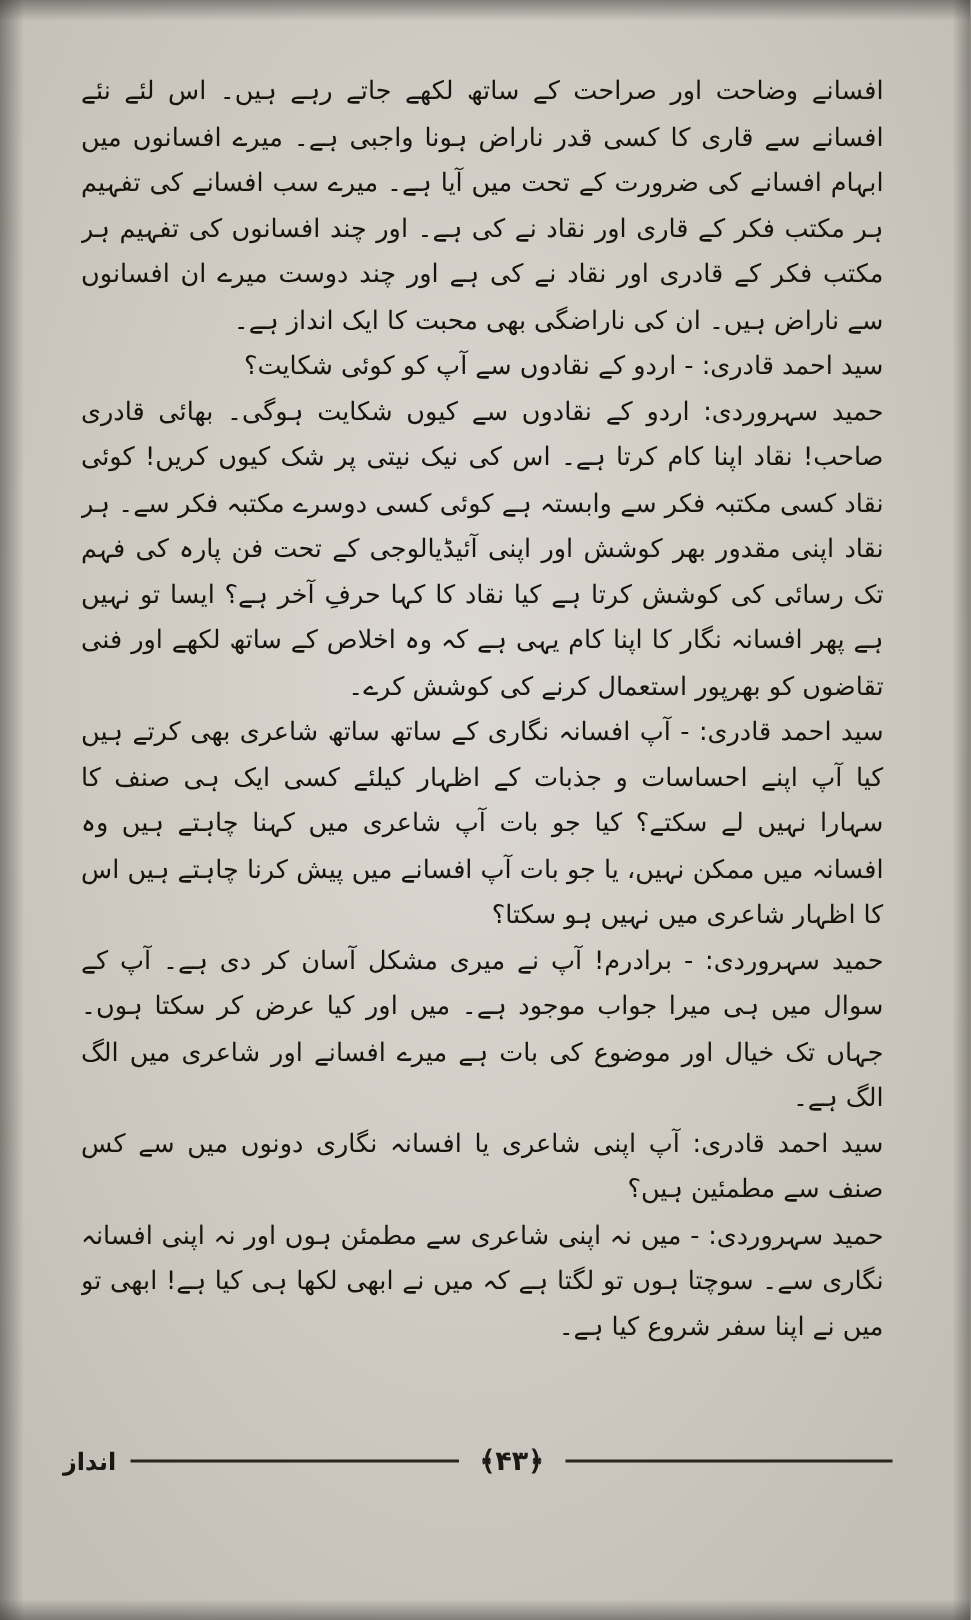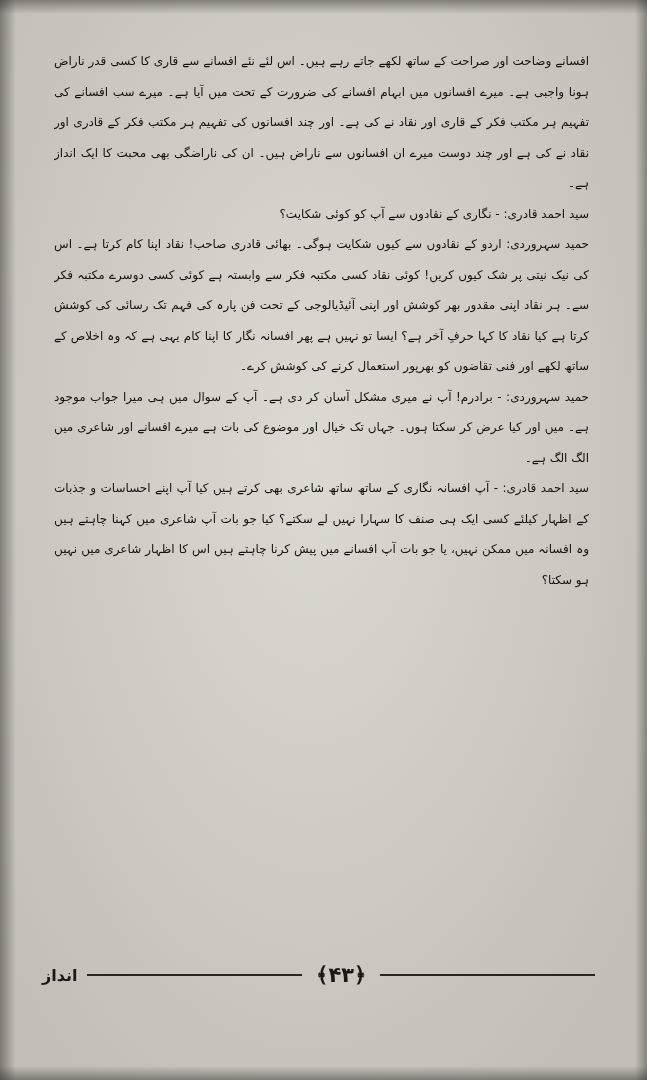--- a/index.html
+++ b/index.html
@@ -34,21 +34,21 @@
     position: absolute;
     top: 46px;
     right: 58px;
     left: 54px;
     height: 905px;
     overflow: hidden;
     direction: rtl;
   }
   .text-block p {
     margin: 0;
-    font-size: 12px;
+    font-size: 17px;
     line-height: 30.5px;
     text-align: justify;
     text-justify: inter-word;
     letter-spacing: 0.1px;
   }
   .footer {
     position: absolute;
     right: 42px;
     left: 42px;
     top: 963px;
@@ -59,38 +59,40 @@
     font-weight: bold;
     color: #1b1712;
   }
   .footer .rule {
     flex: 1;
     height: 0;
     border-top: 2px solid #2a251e;
     margin: 0 10px;
   }
   .footer .page-number {
-    font-size: 21px;
+    font-size: 18px;
     padding: 0 4px;
   }
   .footer .edge-text {
     white-space: nowrap;
   }
 </style>
 </head>
 <body>
 
 <div class="scan">
 
   <div class="text-block">
     <p>افسانے وضاحت اور صراحت کے ساتھ لکھے جاتے رہے ہیں۔ اس لئے نئے افسانے سے قاری کا کسی قدر ناراض ہونا واجبی ہے۔ میرے افسانوں میں ابہام افسانے کی ضرورت کے تحت میں آیا ہے۔ میرے سب افسانے کی تفہیم ہر مکتب فکر کے قاری اور نقاد نے کی ہے۔ اور چند افسانوں کی تفہیم ہر مکتب فکر کے قادری اور نقاد نے کی ہے اور چند دوست میرے ان افسانوں سے ناراض ہیں۔ ان کی ناراضگی بھی محبت کا ایک انداز ہے۔</p>
-    <p>سید احمد قادری: - نگاری کے نقادوں سے آپ کو کوئی شکایت؟</p>
+    <p>سید احمد قادری: - اردو کے نقادوں سے آپ کو کوئی شکایت؟</p>
     <p>حمید سہروردی: اردو کے نقادوں سے کیوں شکایت ہوگی۔ بھائی قادری صاحب! نقاد اپنا کام کرتا ہے۔ اس کی نیک نیتی پر شک کیوں کریں! کوئی نقاد کسی مکتبہ فکر سے وابستہ ہے کوئی کسی دوسرے مکتبہ فکر سے۔ ہر نقاد اپنی مقدور بھر کوشش اور اپنی آئیڈیالوجی کے تحت فن پارہ کی فہم تک رسائی کی کوشش کرتا ہے کیا نقاد کا کہا حرفِ آخر ہے؟ ایسا تو نہیں ہے پھر افسانہ نگار کا اپنا کام یہی ہے کہ وہ اخلاص کے ساتھ لکھے اور فنی تقاضوں کو بھرپور استعمال کرنے کی کوشش کرے۔</p>
+    <p>سید احمد قادری: - آپ افسانہ نگاری کے ساتھ ساتھ شاعری بھی کرتے ہیں کیا آپ اپنے احساسات و جذبات کے اظہار کیلئے کسی ایک ہی صنف کا سہارا نہیں لے سکتے؟ کیا جو بات آپ شاعری میں کہنا چاہتے ہیں وہ افسانہ میں ممکن نہیں، یا جو بات آپ افسانے میں پیش کرنا چاہتے ہیں اس کا اظہار شاعری میں نہیں ہو سکتا؟</p>
     <p>حمید سہروردی: - برادرم! آپ نے میری مشکل آسان کر دی ہے۔ آپ کے سوال میں ہی میرا جواب موجود ہے۔ میں اور کیا عرض کر سکتا ہوں۔ جہاں تک خیال اور موضوع کی بات ہے میرے افسانے اور شاعری میں الگ الگ ہے۔</p>
-    <p>سید احمد قادری: - آپ افسانہ نگاری کے ساتھ ساتھ شاعری بھی کرتے ہیں کیا آپ اپنے احساسات و جذبات کے اظہار کیلئے کسی ایک ہی صنف کا سہارا نہیں لے سکتے؟ کیا جو بات آپ شاعری میں کہنا چاہتے ہیں وہ افسانہ میں ممکن نہیں، یا جو بات آپ افسانے میں پیش کرنا چاہتے ہیں اس کا اظہار شاعری میں نہیں ہو سکتا؟</p>
+    <p>سید احمد قادری: آپ اپنی شاعری یا افسانہ نگاری دونوں میں سے کس صنف سے مطمئین ہیں؟</p>
+    <p>حمید سہروردی: - میں نہ اپنی شاعری سے مطمئن ہوں اور نہ اپنی افسانہ نگاری سے۔ سوچتا ہوں تو لگتا ہے کہ میں نے ابھی لکھا ہی کیا ہے! ابھی تو میں نے اپنا سفر شروع کیا ہے۔</p>
   </div>
 
   <div class="footer">
     <span class="rule"></span>
     <span class="page-number">﴿۴۳﴾</span>
     <span class="rule"></span>
     <span class="edge-text">انداز</span>
   </div>
 
 </div>

